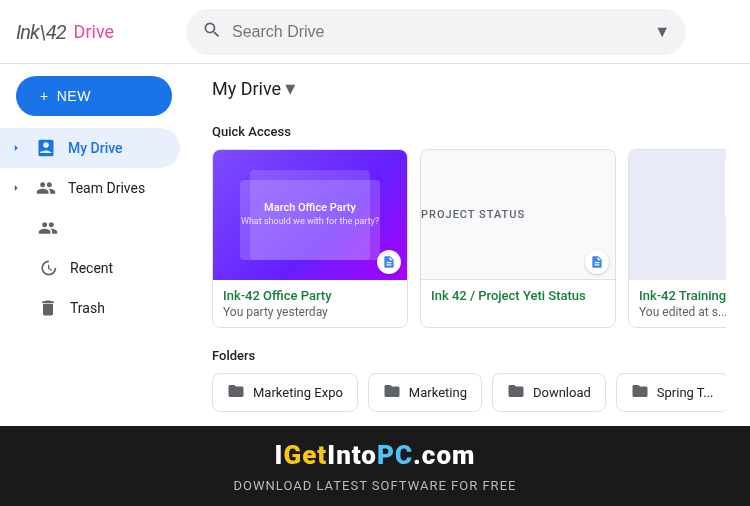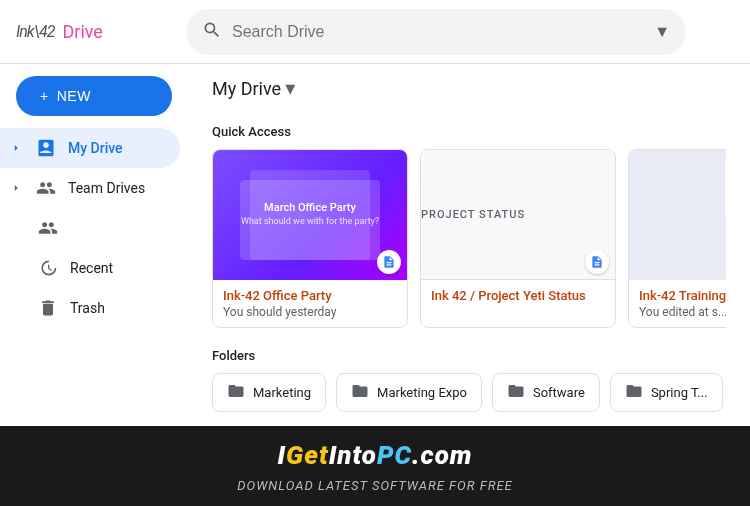--- a/index.html
+++ b/index.html
@@ -15,21 +15,21 @@
       border-bottom: 1px solid #e0e0e0;
       flex-shrink: 0;
     }
     .logo-area {
       display: flex;
       align-items: center;
       gap: 8px;
       width: 170px;
     }
     .logo-text {
-      font-size: 16px;
+      font-size: 20px;
       color: #555;
       font-style: italic;
       letter-spacing: -1px;
     }
     .logo-drive {
       font-size: 18px;
       color: #ec4899;
       font-weight: 400;
       letter-spacing: 0;
       font-style: normal;
@@ -233,21 +233,21 @@
       justify-content: center;
       box-shadow: 0 1px 3px rgba(0,0,0,0.2);
     }
     .qa-card-info {
       padding: 8px 10px;
       background: #fff;
     }
     .qa-card-name {
       font-size: 13px;
       font-weight: 500;
-      color: #c2410c;
+      color: #15803d;
       white-space: nowrap;
       overflow: hidden;
       text-overflow: ellipsis;
     }
     .qa-card-subtitle {
       font-size: 12px;
       color: #5f6368;
       margin-top: 2px;
     }
 
@@ -339,21 +339,21 @@
     }
     .watermark-text-main span.yellow { color: #f5c518; }
     .watermark-text-main span.blue { color: #4fc3f7; }
     .watermark-text-sub {
       font-size: 13px;
       color: #bbb;
       text-transform: uppercase;
       letter-spacing: 1px;
       margin-top: 8px;
     }
-    .wm-inner { text-align: center; font-style: italic; }
+    .wm-inner { text-align: center; }
 
     
     .app-wrapper {
       width: 750px;
       height: 506px;
       overflow: hidden;
       position: relative;
     }
   </style>
 </head>
@@ -460,21 +460,21 @@
                 <span class="qa-thumb-office-party-text">March Office Party<br><span style="font-size:9px;font-weight:400;opacity:0.8">What should we with for the party?</span></span>
               </div>
               <div class="doc-chip">
                 <svg width="14" height="14" viewBox="0 0 24 24">
                     <path d="M14 2H6c-1.1 0-2 .9-2 2v16c0 1.1.9 2 2 2h12c1.1 0 2-.9 2-2V8l-6-6zm2 16H8v-2h8v2zm0-4H8v-2h8v2zm-3-5V3.5L18.5 9H13z" fill="#4285f4"></path>
                   </svg>
               </div>
             </div>
             <div class="qa-card-info">
               <div class="qa-card-name">Ink-42 Office Party</div>
-              <div class="qa-card-subtitle">You should yesterday</div>
+              <div class="qa-card-subtitle">You party yesterday</div>
             </div>
           </div>
 
           <div class="qa-card">
             <div class="qa-card-thumb">
               <div class="qa-thumb-project-status">
                 <span class="qa-thumb-project-text">PROJECT STATUS</span>
               </div>
               <div class="doc-chip">
                 <svg width="14" height="14" viewBox="0 0 24 24">
@@ -508,37 +508,37 @@
         </div>
 
         <div class="section-label" style="margin-top:20px">Folders</div>
         <div class="folders-row">
           <div class="folder-chip">
             <span class="folder-icon">
               <svg width="18" height="18" viewBox="0 0 24 24">
                   <path d="M10 4H4c-1.1 0-2 .9-2 2v12c0 1.1.9 2 2 2h16c1.1 0 2-.9 2-2V8c0-1.1-.9-2-2-2h-8l-2-2z" fill="#5f6368"></path>
                 </svg>
             </span>
-            <span>Marketing</span>
+            <span>Marketing Expo</span>
           </div>
           <div class="folder-chip">
             <span class="folder-icon">
               <svg width="18" height="18" viewBox="0 0 24 24">
                   <path d="M10 4H4c-1.1 0-2 .9-2 2v12c0 1.1.9 2 2 2h16c1.1 0 2-.9 2-2V8c0-1.1-.9-2-2-2h-8l-2-2z" fill="#5f6368"></path>
                 </svg>
             </span>
-            <span>Marketing Expo</span>
+            <span>Marketing</span>
           </div>
           <div class="folder-chip">
             <span class="folder-icon">
               <svg width="18" height="18" viewBox="0 0 24 24">
                   <path d="M10 4H4c-1.1 0-2 .9-2 2v12c0 1.1.9 2 2 2h16c1.1 0 2-.9 2-2V8c0-1.1-.9-2-2-2h-8l-2-2z" fill="#5f6368"></path>
                 </svg>
             </span>
-            <span>Software</span>
+            <span>Download</span>
           </div>
           <div class="folder-chip">
             <span class="folder-icon">
               <svg width="18" height="18" viewBox="0 0 24 24">
                   <path d="M10 4H4c-1.1 0-2 .9-2 2v12c0 1.1.9 2 2 2h16c1.1 0 2-.9 2-2V8c0-1.1-.9-2-2-2h-8l-2-2z" fill="#5f6368"></path>
                 </svg>
             </span>
             <span>Spring T...</span>
           </div>
         </div>

